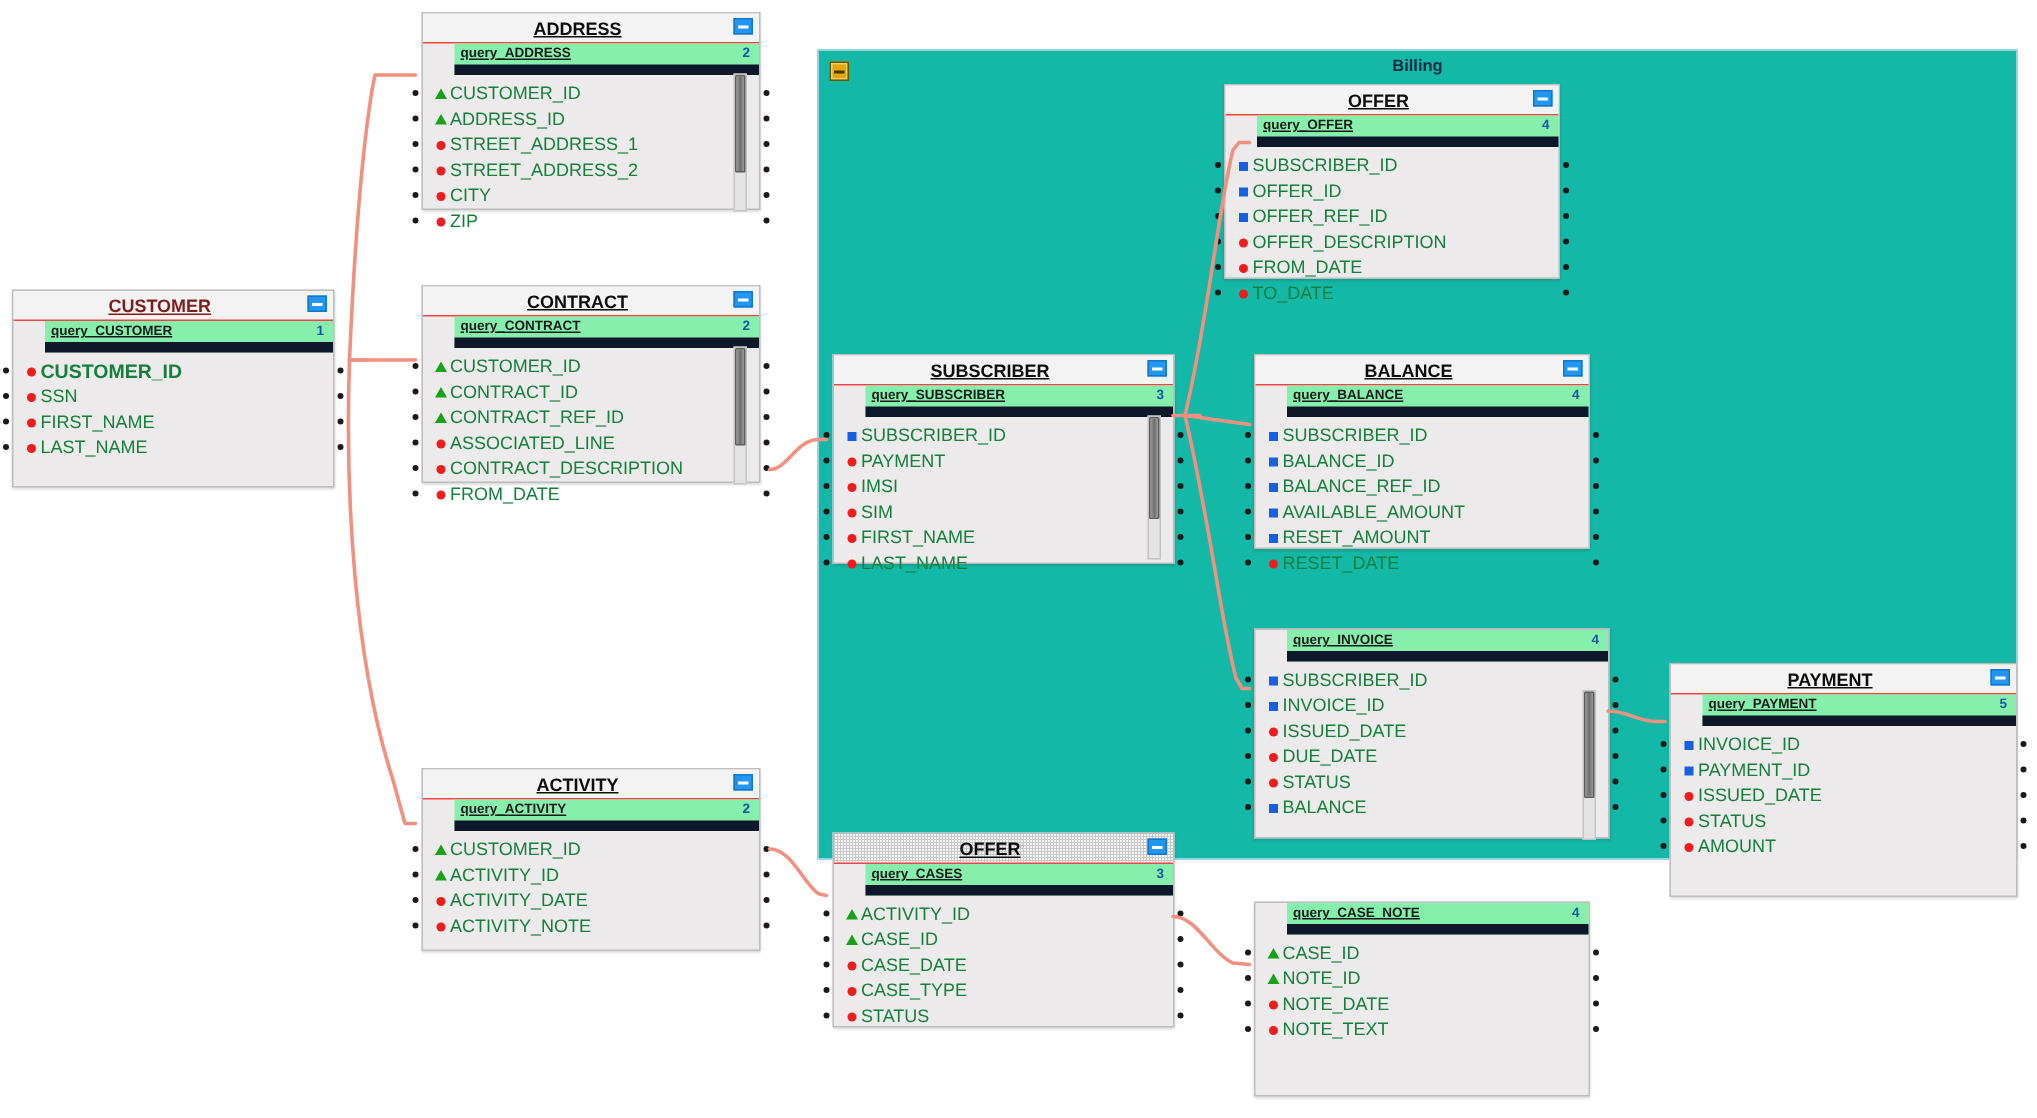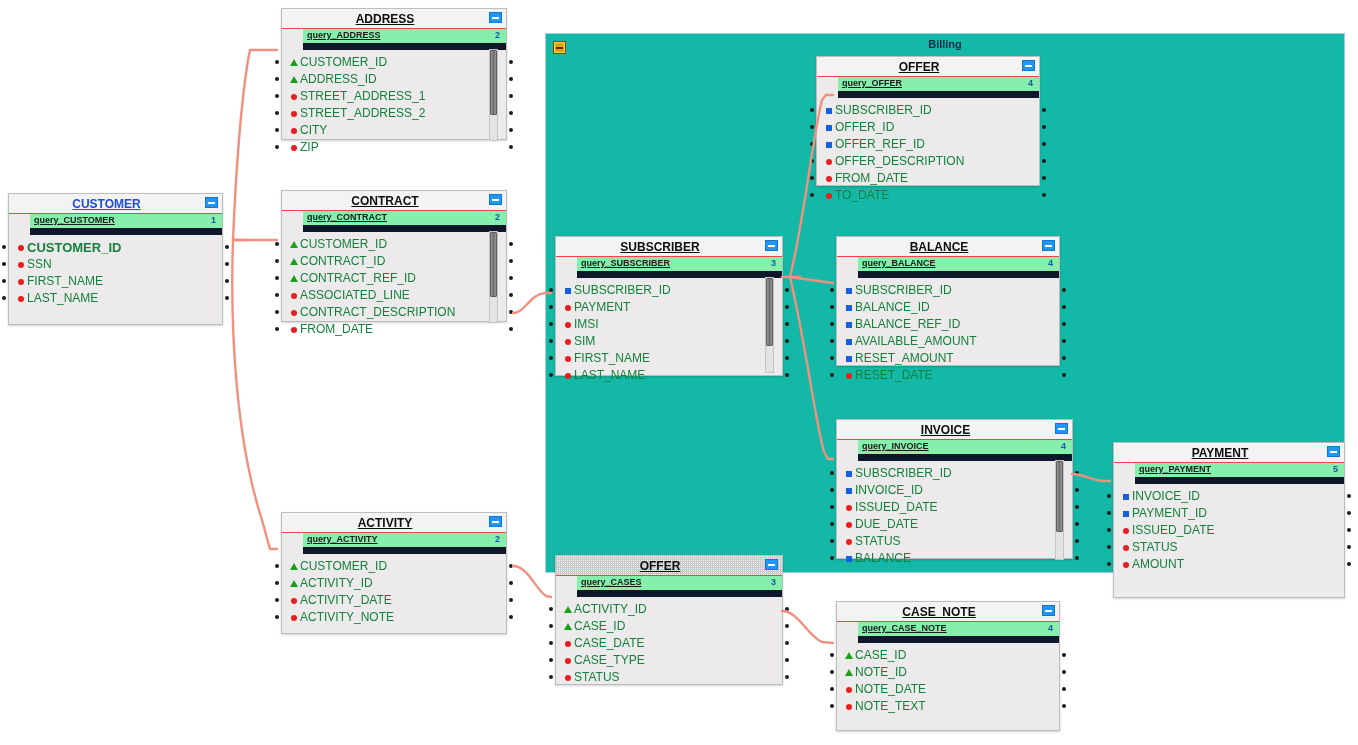--- a/index.html
+++ b/index.html
@@ -72,21 +72,21 @@
     left:0;right:0;top:3px;
     text-align:center;
     font-size:12px;
     font-weight:bold;
     color:#0d0d0d;
     text-decoration:underline;
     padding-right:18px;
     white-space:nowrap;
     overflow:hidden;
   }
-  .tbl.green .tname{color:#1d4ed8;}
+  .tbl.green .tname{color:#7f1d1d;}
   .tbl .minbtn{
     position:absolute;
     right:4px;top:3px;
     width:13px;height:11px;
     background:#2196f3;
     border:1px solid #1277c9;
     box-sizing:border-box;
   }
   .tbl .minbtn::after{
     content:"";
@@ -328,24 +328,20 @@
       <div class="fields">
         <div class="fld"><span class="port l"></span><span class="mk sq"></span><span>SUBSCRIBER_ID</span><span class="port r"></span></div>
         <div class="fld"><span class="port l"></span><span class="mk sq"></span><span>BALANCE_ID</span><span class="port r"></span></div>
         <div class="fld"><span class="port l"></span><span class="mk sq"></span><span>BALANCE_REF_ID</span><span class="port r"></span></div>
         <div class="fld"><span class="port l"></span><span class="mk sq"></span><span>AVAILABLE_AMOUNT</span><span class="port r"></span></div>
         <div class="fld"><span class="port l"></span><span class="mk sq"></span><span>RESET_AMOUNT</span><span class="port r"></span></div>
         <div class="fld"><span class="port l"></span><span class="mk dot"></span><span>RESET_DATE</span><span class="port r"></span></div>
       </div>
     </div>
     <div class="tbl" style="left: 836px; top: 419px; width: 237px; height: 140px;">
-      <div class="titlebar">
-        <div class="tname">INVOICE</div>
-        <div class="minbtn"></div>
-      </div>
       <div class="qbar">
         <div class="qname">query_INVOICE</div>
         <div class="qnum">4</div>
       </div>
       <div class="fields">
         <div class="fld"><span class="port l"></span><span class="mk sq"></span><span>SUBSCRIBER_ID</span><span class="port r"></span></div>
         <div class="fld"><span class="port l"></span><span class="mk sq"></span><span>INVOICE_ID</span><span class="port r"></span></div>
         <div class="fld"><span class="port l"></span><span class="mk dot"></span><span>ISSUED_DATE</span><span class="port r"></span></div>
         <div class="fld"><span class="port l"></span><span class="mk dot"></span><span>DUE_DATE</span><span class="port r"></span></div>
         <div class="fld"><span class="port l"></span><span class="mk dot"></span><span>STATUS</span><span class="port r"></span></div>
@@ -366,24 +362,20 @@
       </div>
       <div class="fields">
         <div class="fld"><span class="port l"></span><span class="mk sq"></span><span>INVOICE_ID</span><span class="port r"></span></div>
         <div class="fld"><span class="port l"></span><span class="mk sq"></span><span>PAYMENT_ID</span><span class="port r"></span></div>
         <div class="fld"><span class="port l"></span><span class="mk dot"></span><span>ISSUED_DATE</span><span class="port r"></span></div>
         <div class="fld"><span class="port l"></span><span class="mk dot"></span><span>STATUS</span><span class="port r"></span></div>
         <div class="fld"><span class="port l"></span><span class="mk dot"></span><span>AMOUNT</span><span class="port r"></span></div>
       </div>
     </div>
     <div class="tbl" style="left: 836px; top: 601px; width: 224px; height: 130px;">
-      <div class="titlebar">
-        <div class="tname">CASE_NOTE</div>
-        <div class="minbtn"></div>
-      </div>
       <div class="qbar">
         <div class="qname">query_CASE_NOTE</div>
         <div class="qnum">4</div>
       </div>
       <div class="fields">
         <div class="fld"><span class="port l"></span><span class="mk tri"></span><span>CASE_ID</span><span class="port r"></span></div>
         <div class="fld"><span class="port l"></span><span class="mk tri"></span><span>NOTE_ID</span><span class="port r"></span></div>
         <div class="fld"><span class="port l"></span><span class="mk dot"></span><span>NOTE_DATE</span><span class="port r"></span></div>
         <div class="fld"><span class="port l"></span><span class="mk dot"></span><span>NOTE_TEXT</span><span class="port r"></span></div>
       </div>

